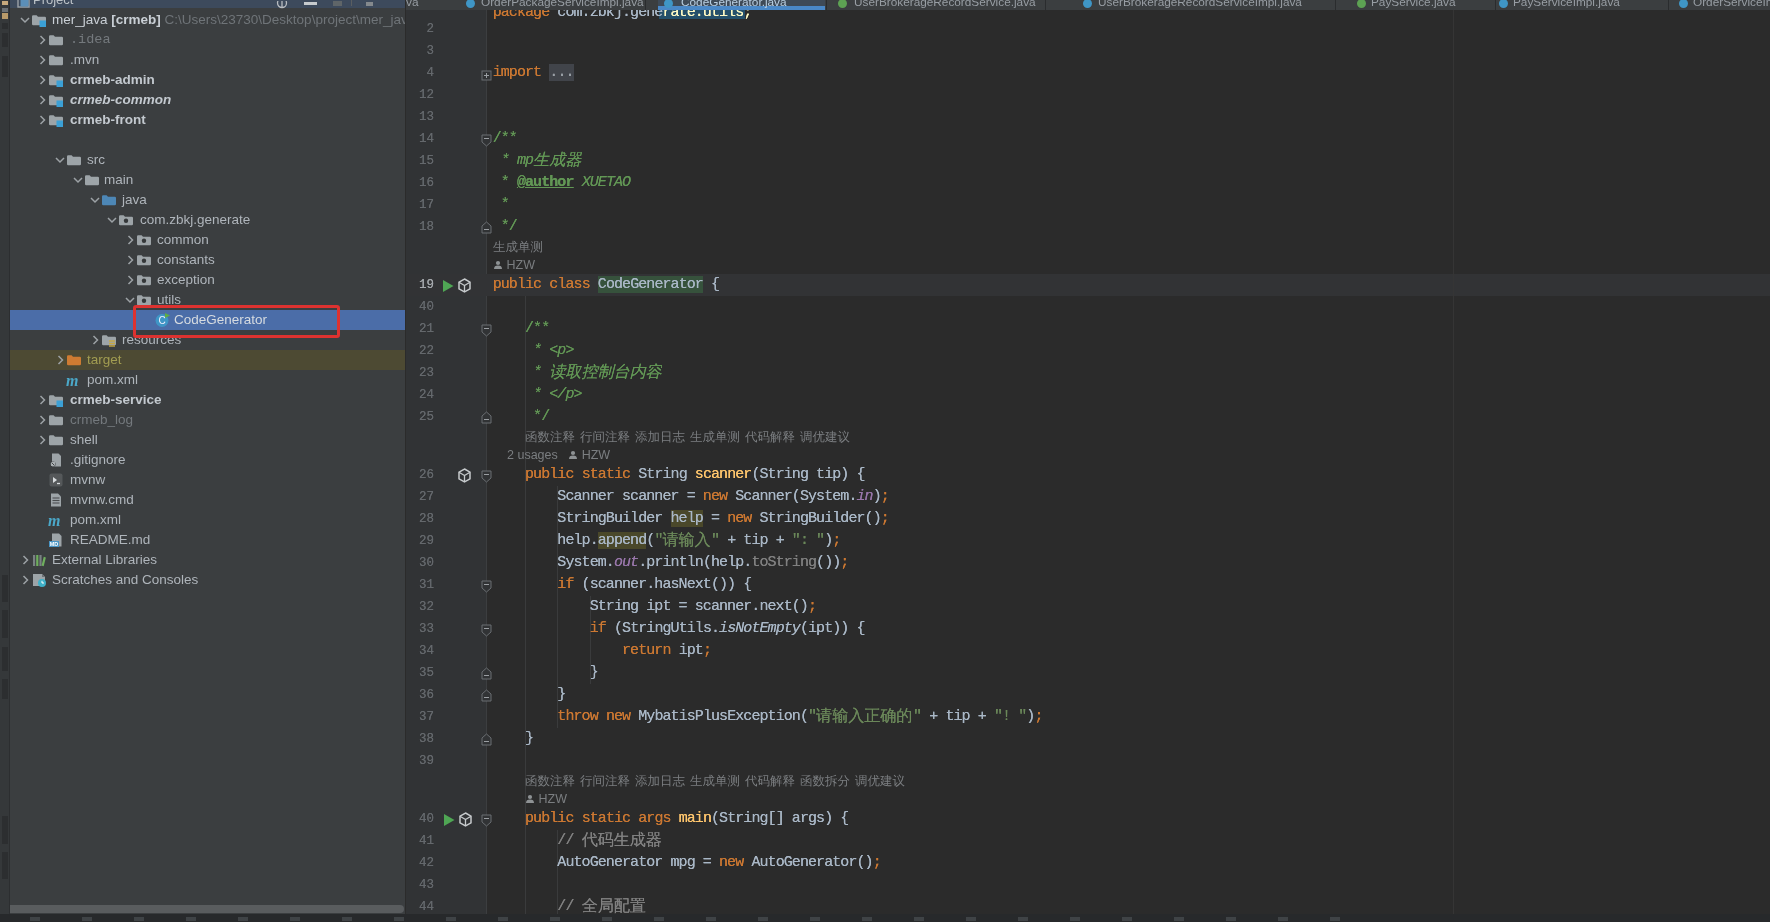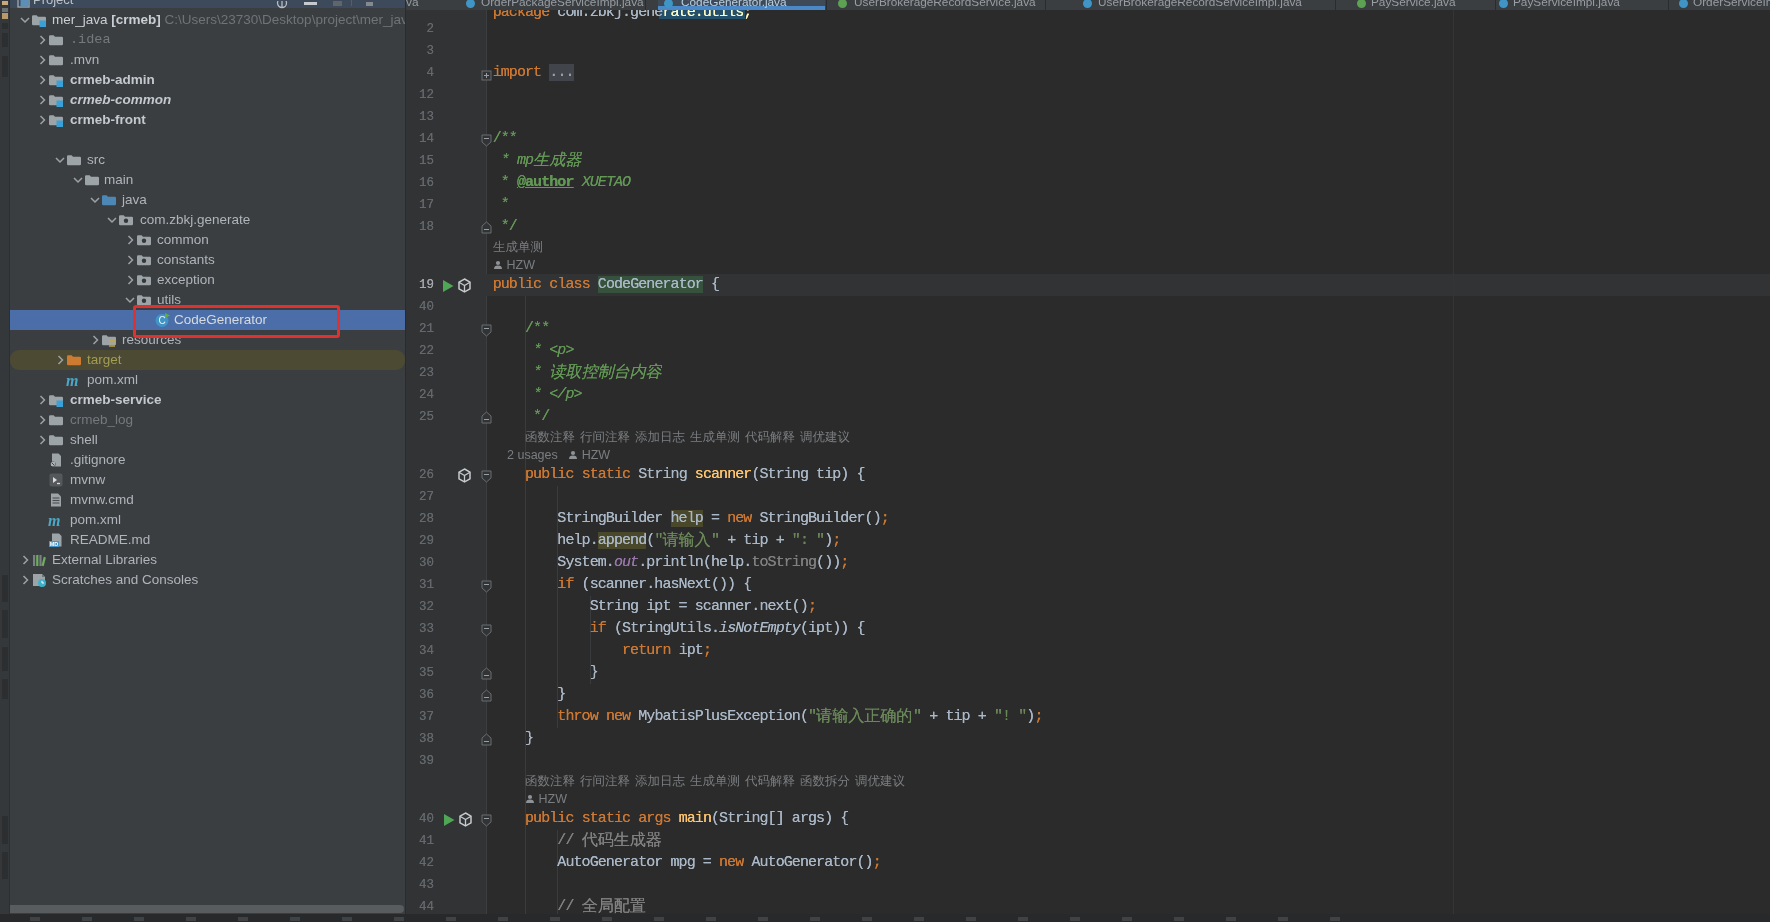--- a/index.html
+++ b/index.html
@@ -92,20 +92,21 @@
 <div class="cl" style="top:340px"><span class="ci">     * &lt;p&gt;</span></div>
 <div class="lno" style="top:340px">22</div>
 <div class="cl" style="top:362px"><span class="ci">     * <span class="cj" style="width:113.1px">读取控制台内容</span></span></div>
 <div class="lno" style="top:362px">23</div>
 <div class="cl" style="top:384px"><span class="ci">     * &lt;/p&gt;</span></div>
 <div class="lno" style="top:384px">24</div>
 <div class="cl" style="top:406px">     <span class="c">*/</span></div>
 <div class="lno" style="top:406px">25</div>
 <div class="cl" style="top:464px">    <span class="k">public</span> <span class="k">static</span> String <span class="m">scanner</span>(String tip) {</div>
 <div class="lno" style="top:464px">26</div>
+<div class="cl" style="top:486px">        Scanner scanner = <span class="k">new</span> Scanner(System.<span class="i">in</span>)<span class="k">;</span></div>
 <div class="lno" style="top:486px">27</div>
 <div class="cl" style="top:508px">        StringBuilder <span class="hlw">help</span> = <span class="k">new</span> StringBuilder()<span class="k">;</span></div>
 <div class="lno" style="top:508px">28</div>
 <div class="cl" style="top:530px">        help.<span class="hlw">append</span>(<span class="s">"</span><span class="s"><span class="cj" style="width:48.5px">请输入</span></span><span class="s">"</span> + tip + <span class="s">": "</span>)<span class="k">;</span></div>
 <div class="lno" style="top:530px">29</div>
 <div class="cl" style="top:552px">        System.<span class="i">out</span>.println(help.<span class="g">toString</span>())<span class="k">;</span></div>
 <div class="lno" style="top:552px">30</div>
 <div class="cl" style="top:574px">        <span class="k">if</span> (scanner.hasNext()) {</div>
 <div class="lno" style="top:574px">31</div>
 <div class="cl" style="top:596px">            String ipt = scanner.next()<span class="k">;</span></div>
@@ -382,21 +383,21 @@
         <span class="ic" style="left:91px"><svg width="16" height="16">
             <path d="M1 4.5 Q1 3.2 2.2 3.2 L5.6 3.2 L7 4.8 L13.8 4.8 Q15 4.8 15 6 L15 12 Q15 13.2 13.8 13.2 L2.2 13.2 Q1 13.2 1 12 Z" fill="#9da4a8"></path>
             <g stroke="#c9a93f" stroke-width="1.4">
               <line x1="8" y1="9" x2="14" y2="9"></line>
               <line x1="8" y1="11.5" x2="14" y2="11.5"></line>
               <line x1="8" y1="14" x2="14" y2="14"></line>
             </g>
           </svg></span>
         <span class="tx" style="left:112px">resources</span>
       </div>
-<div class="trow tgt" style="top:350px;background:#4d4a33;border-radius:9px;">
+<div class="trow tgt" style="top:350px;background:#4d4a33;">
         <span class="ch" style="left:42px"><svg width="16" height="16">
             <path d="M6.5 4 L10.5 8 L6.5 12" stroke="#9da2a6" stroke-width="1.5" fill="none"></path>
           </svg></span>
         <span class="ic" style="left:56px"><svg width="16" height="16">
             <path d="M1 4.5 Q1 3.2 2.2 3.2 L5.6 3.2 L7 4.8 L13.8 4.8 Q15 4.8 15 6 L15 12 Q15 13.2 13.8 13.2 L2.2 13.2 Q1 13.2 1 12 Z" fill="#ce7b32"></path>
           </svg></span>
         <span class="tx" style="left:77px">target</span>
       </div>
 <div class="trow " style="top:370px;">
         <span class="ic" style="left:56px"><svg width="16" height="16">

